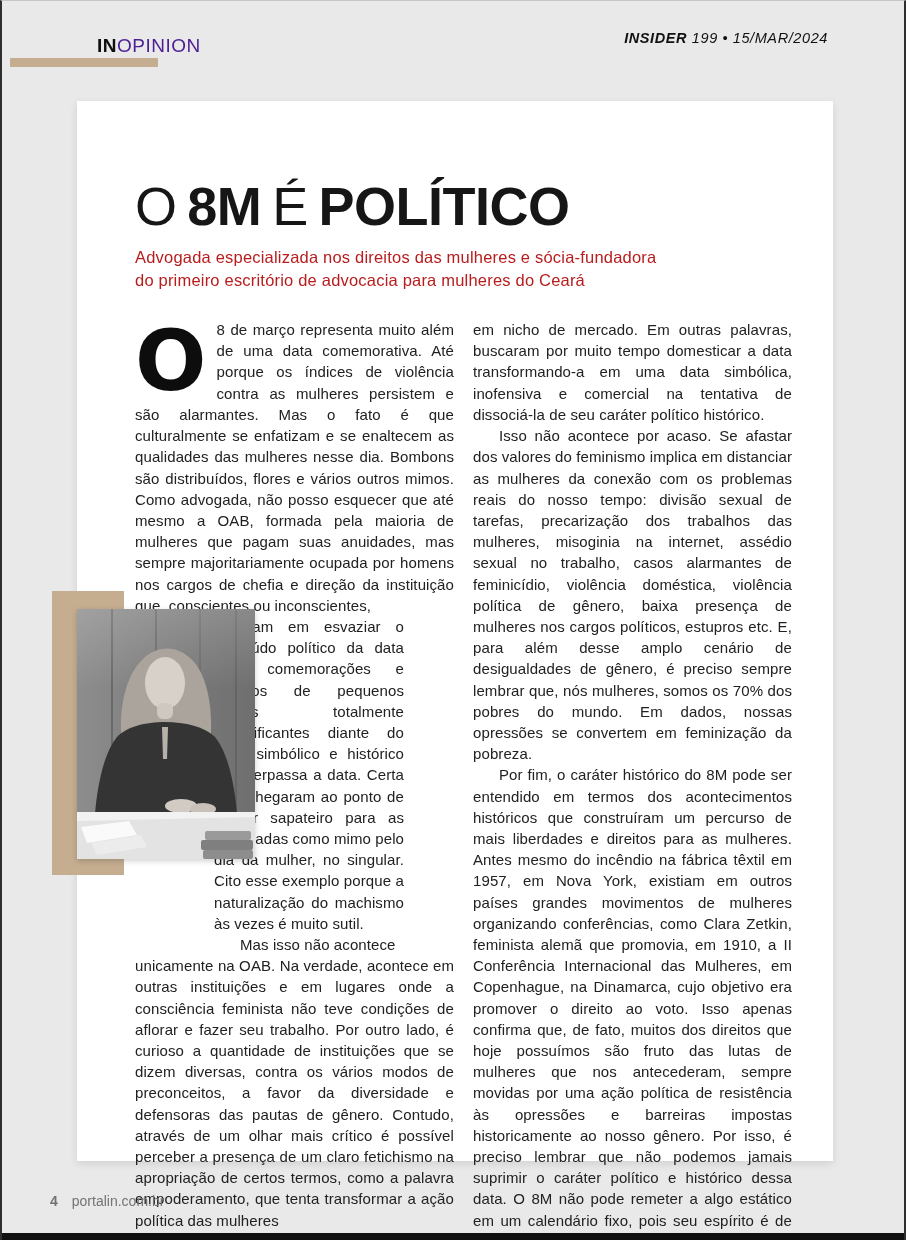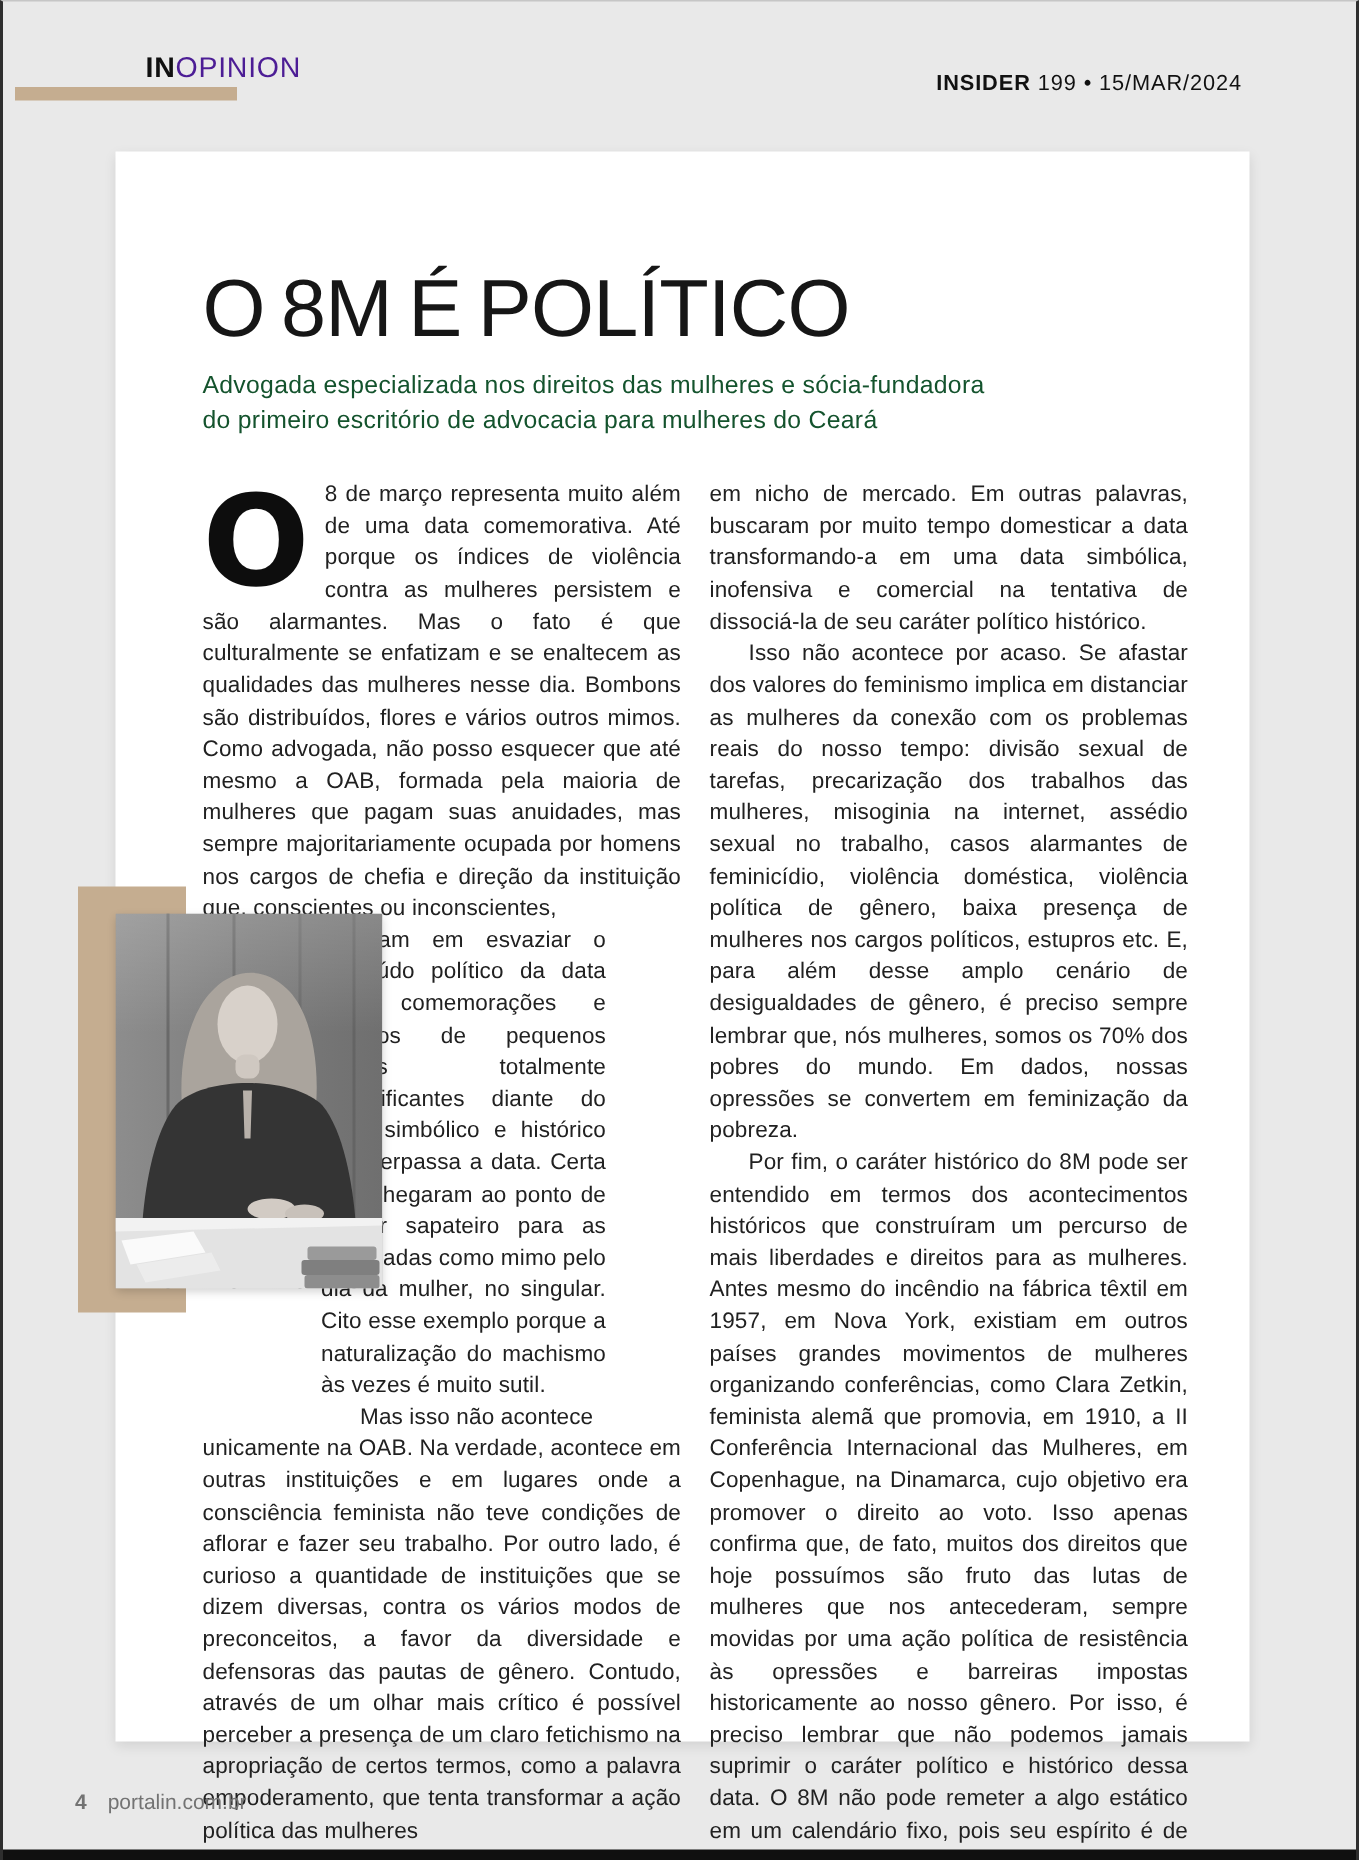--- a/index.html
+++ b/index.html
@@ -12,34 +12,34 @@
     border-left:2px solid #2e2e2e;
     border-right:2px solid #2e2e2e;
     border-top:1px solid #c6c6c6;
     overflow:hidden;
   }
   
   .brand { position:absolute; left:47px; top:34px; font-size:19px; letter-spacing:.5px; color:#101010; }
   .brand .b { font-weight:800;margin-left:48px; }
   .brand .l { font-weight:400; color:#4c1d95; }
   .tan-bar { position:absolute; left:8px; top:57px; width:148px; height:9px; background:#c5ad90; }
-  .issue { position:absolute; right:76px; top:47px; font-size:14.5px; letter-spacing:.6px; color:#111; }
+  .issue { position:absolute; right:76px; top:29px; font-size:14.5px; letter-spacing:.6px; color:#111;font-style:italic; }
   .issue .b { font-weight:800; }
   
   .card {
     position:absolute; left:75px; top:100px; width:756px; height:1060px;
     background:#ffffff; box-shadow:0 3px 8px rgba(0,0,0,.10);
     padding:78px 41px 0 58px;
   }
   .title { font-size:54px; line-height:1.02; color:#161616; letter-spacing:-.5px; margin-bottom:12px; white-space:nowrap; }
   .title span { margin-right:.20em; }
   .title .thin { font-weight:400; }
-  .title .heavy { font-weight:400; }
+  .title .heavy { font-weight:700; }
   .byline { font-size:18.5px; font-weight:700; letter-spacing:1.2px; color:#c7b092; margin-bottom:9px; }
-  .subtitle { font-size:16.5px; line-height:23px; color:#14532d; width:532px; letter-spacing:.2px; margin-bottom:27px; }
+  .subtitle { font-size:16.5px; line-height:23px; color:#b91c1c; width:532px; letter-spacing:.2px; margin-bottom:27px; }
   
   .columns { display:flex; gap:19px; }
   .col { width:323px; font-size:15px; line-height:21.2px; text-align:justify; color:#212121; letter-spacing:.1px; }
   .para { margin:0; }
   .indent { text-indent:26px; }
   .dropcap {
     float:left; font-family:"DejaVu Sans", sans-serif; font-weight:800;
     font-size:84px; line-height:76px; margin:4px 10px 0 0; color:#0d0d0d;
   }
   .narrow-block { margin-left:79px; width:190px; }

